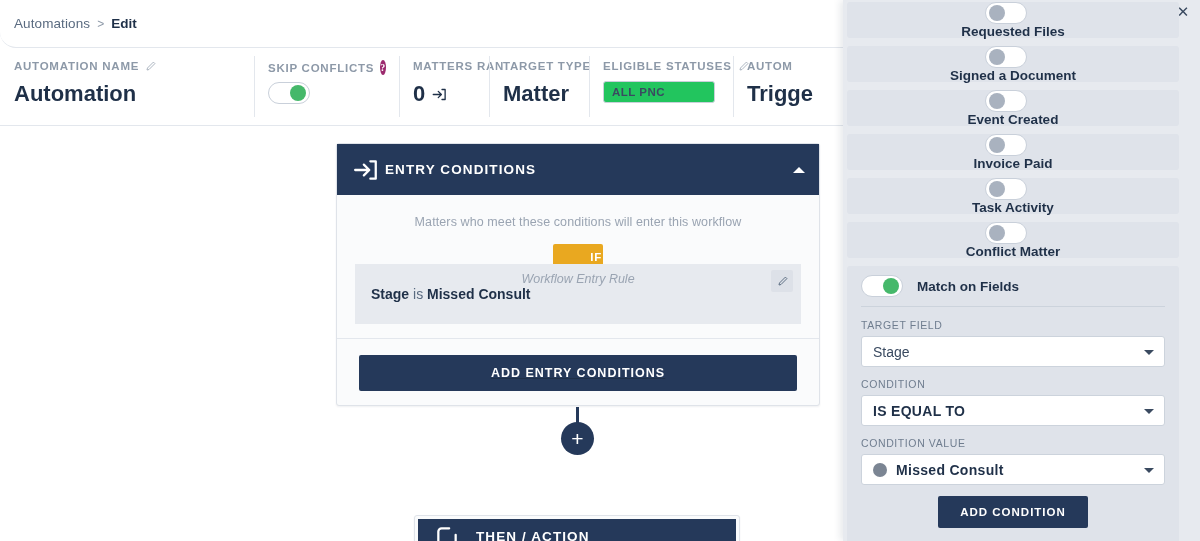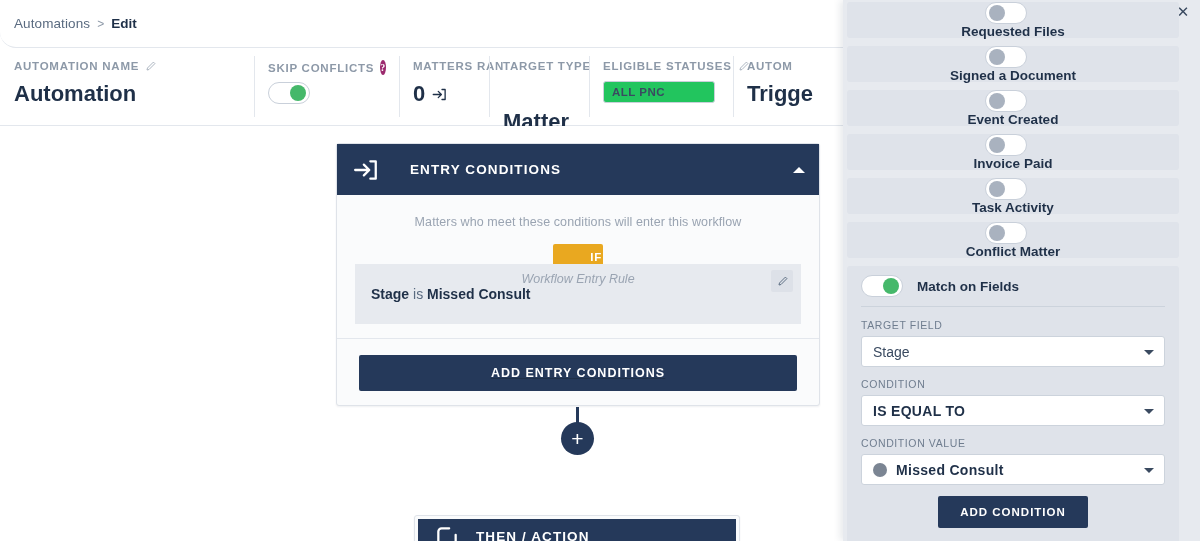--- a/index.html
+++ b/index.html
@@ -53,21 +53,21 @@
     display: flex; align-items: center; gap: 6px; white-space: nowrap;
   }
   .stat-value {
     margin-top: 9px;
     font-size: 22px; font-weight: bold; color: #1f3048;
     display: flex; align-items: center; gap: 7px; white-space: nowrap;
   }
   .s-name    { width: 254px; }
   .s-skip    { width: 145px; }
   .s-ran     { width: 90px; }
-  .s-target  { width: 100px; gap: 28px; }
+  .s-target  { width: 100px; }
   .s-status  { width: 144px; }
   .s-trigger { width: 140px; }
 
   .pencil { display: inline-block; width: 11px; height: 11px; opacity: .75; }
   .pencil svg { display: block; width: 11px; height: 11px; }
 
   .help-dot {
     width: 15px; height: 15px; border-radius: 50%;
     background: #9c2a6e; color: #fff;
     font-size: 10px; font-weight: bold;
@@ -116,21 +116,21 @@
     box-shadow: 0 1px 2px rgba(31,48,72,.07);
   }
   .card-head {
     background: #25395a; color: #ffffff;
     height: 51px; display: flex; align-items: center;
     padding: 0 14px 0 16px;
   }
   .card-head .enter-icon { width: 26px; height: 26px; flex: 0 0 auto; }
   .card-head .enter-icon svg { display: block; width: 26px; height: 26px; }
   .card-title {
-    margin-left: 31px; flex: 1 1 auto;
+    margin-left: 6px; flex: 1 1 auto;
     font-size: 13.5px; font-weight: bold; letter-spacing: 1.1px;
   }
   .chev-up {
     width: 0; height: 0;
     border-left: 6px solid transparent;
     border-right: 6px solid transparent;
     border-bottom: 6px solid #ffffff;
     flex: 0 0 auto;
   }
 

